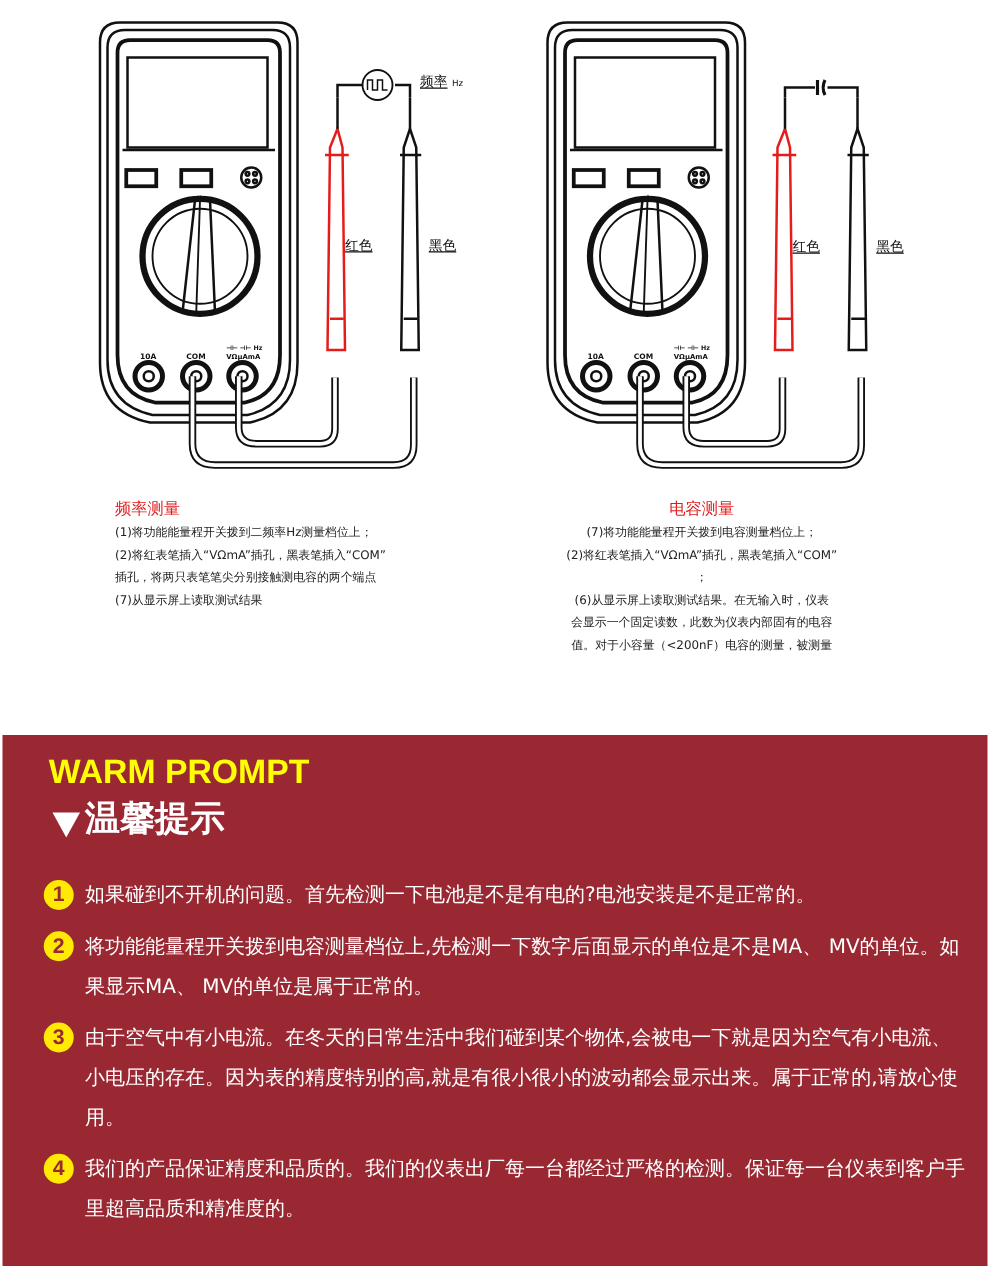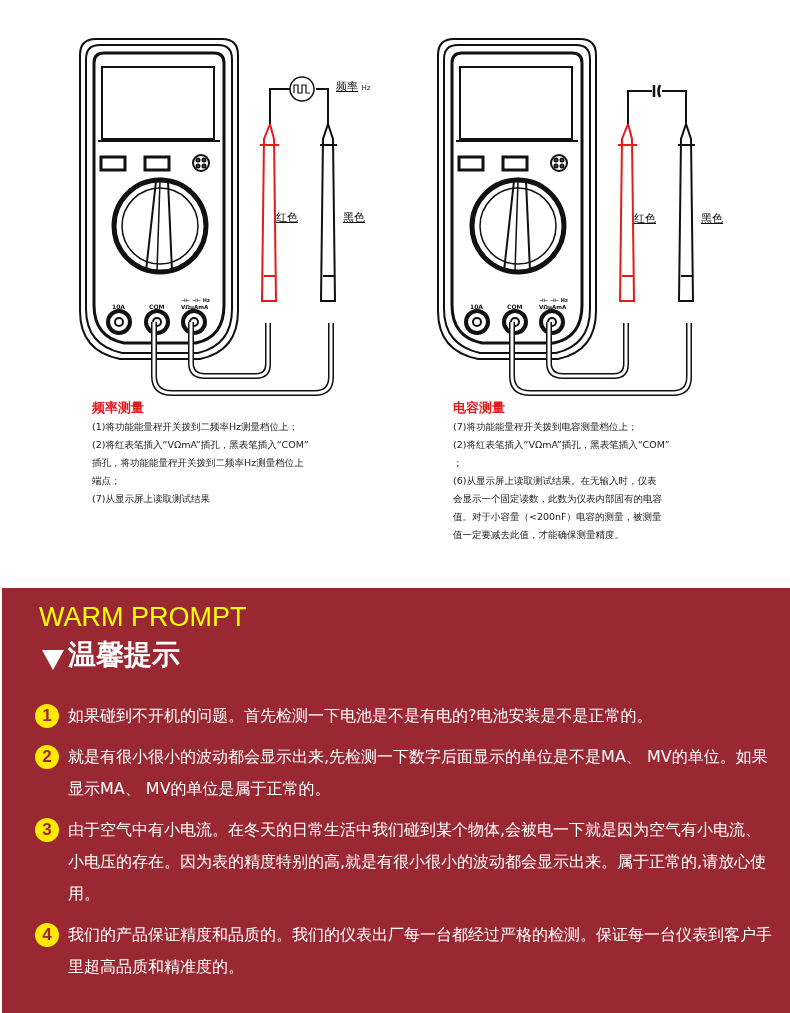--- a/index.html
+++ b/index.html
@@ -1,25 +1,25 @@
 <!DOCTYPE html>
 <html><head>
 <meta charset="utf-8">
 <style>
   html, body { margin:0; padding:0; }
   body { width:790px; height:1013px; background:#ffffff; position:relative; overflow:hidden;
          font-family:"DejaVu Sans","Liberation Sans",sans-serif; }
-  .diagram { position:absolute; top:0; width:395px; height:400px;margin-top:21px; }
+  .diagram { position:absolute; top:0; width:395px; height:400px; }
   .diagram svg { position:absolute; left:0; top:0; }
   .desc { position:absolute; font-size:9.5px; line-height:18px; color:#222; }
-  .desc .dtitle { color:#e11b1b; font-weight:bold; font-size:13px; line-height:20px; margin-bottom:0px; }
+  .desc .dtitle { color:#e11b1b; font-weight:normal; font-size:13px; line-height:20px; margin-bottom:0px; }
   .desc .dline { white-space:nowrap; }
   .prompt { position:absolute; left:2px; top:588px; width:788px; height:425px; background:#992833; }
   .prompt-en { position:absolute; left:37px; top:14px; font-family:"Liberation Sans",sans-serif;
-               font-weight:normal; font-size:27px; color:#ffff00; letter-spacing:0px;text-align:center; }
+               font-weight:bold; font-size:27px; color:#ffff00; letter-spacing:0px;text-align:center; }
   .prompt-zh { position:absolute; left:40px; top:48px; font-size:28px; color:#ffffff; font-weight:bold;
                display:flex; align-items:center;justify-content:space-between; }
   .tri { width:0; height:0; border-left:11px solid transparent; border-right:11px solid transparent;
          border-top:20px solid #ffffff; margin-right:4px; margin-top:10px; }
   .tips { position:absolute; left:33px; top:112px; width:740px; }
   .tip { display:flex; align-items:flex-start; margin-bottom:9px; }
   .num { flex:0 0 24px; width:24px; height:24px; border-radius:50%; background:#ffea00;
          color:#992833; font-weight:bold; font-size:17px; text-align:center; line-height:24px;
          margin-top:4px; margin-right:9px; font-family:"Liberation Sans",sans-serif; }
   .tiptext { color:#ffffff; font-size:16px; line-height:32px; }
@@ -91,22 +91,21 @@
   <div style="position:absolute;left:112px;top:282px;font-size:6px;font-weight:bold;color:#111;">10A</div>
   <div style="position:absolute;left:149px;top:282px;font-size:6px;font-weight:bold;color:#111;">COM</div>
   <div style="position:absolute;left:181px;top:276px;font-size:5px;font-weight:bold;color:#111;">⊣⊢ ⊣⊢ Hz</div>
   <div style="position:absolute;left:181px;top:283px;font-size:5.5px;font-weight:bold;color:#111;">VΩμAmA</div>
 </div>
 
 <div class="desc" style="left:92px;top:398px;">
   <div class="dtitle">频率测量</div>
   <div class="dline">(1)将功能能量程开关拨到二频率Hz测量档位上；</div>
   <div class="dline">(2)将红表笔插入“VΩmA”插孔，黑表笔插入“COM”</div>
-  <div class="dline">插孔，将功能能量程开关拨到二频率Hz测量档位上</div>
-  <div class="dline">端点；</div>
+  <div class="dline">插孔，将两只表笔笔尖分别接触测电容的两个端点</div>
   <div class="dline">(7)从显示屏上读取测试结果</div>
 </div>
 
 <div class="diagram" style="left:358px;">
   <svg width="395" height="400" viewBox="0 0 395 400">
     <g fill="none" stroke="#111" stroke-width="2">
       <path d="M96 18 H222 Q238 18 238 34 V290 Q238 330 200 338 H120 Q80 330 80 290 V34 Q80 18 96 18 Z"></path>
       <path d="M100 24 H218 Q232 24 232 38 V288 Q232 324 198 332 H122 Q86 324 86 288 V38 Q86 24 100 24 Z"></path>
       <path d="M104 32 H214 Q224 32 224 42 V284 Q224 316 196 322 H124 Q94 316 94 284 V42 Q94 32 104 32 Z" stroke-width="3"></path>
       <rect x="102" y="46" width="112" height="72" stroke-width="2"></rect>
@@ -151,45 +150,44 @@
   </svg>
   <div style="position:absolute;left:276px;top:190px;font-size:11px;text-decoration:underline;color:#111;">红色</div>
   <div style="position:absolute;left:343px;top:190px;font-size:11px;text-decoration:underline;color:#111;">黑色</div>
   <div style="position:absolute;left:156px;top:155px;font-size:5px;color:#111;">⊣⊢</div>
   <div style="position:absolute;left:112px;top:282px;font-size:6px;font-weight:bold;color:#111;">10A</div>
   <div style="position:absolute;left:149px;top:282px;font-size:6px;font-weight:bold;color:#111;">COM</div>
   <div style="position:absolute;left:181px;top:276px;font-size:5px;font-weight:bold;color:#111;">⊣⊢ ⊣⊢ Hz</div>
   <div style="position:absolute;left:181px;top:283px;font-size:5.5px;font-weight:bold;color:#111;">VΩμAmA</div>
 </div>
 
-<div class="desc" style="left:453px;top:398px;">
+<div class="desc" style="left:453px;top:398px;text-align:center;">
   <div class="dtitle">电容测量</div>
   <div class="dline">(7)将功能能量程开关拨到电容测量档位上；</div>
   <div class="dline">(2)将红表笔插入“VΩmA”插孔，黑表笔插入“COM”</div>
   <div class="dline">；</div>
   <div class="dline">(6)从显示屏上读取测试结果。在无输入时，仪表</div>
   <div class="dline">会显示一个固定读数，此数为仪表内部固有的电容</div>
   <div class="dline">值。对于小容量（&lt;200nF）电容的测量，被测量</div>
-  <div class="dline">值一定要减去此值，才能确保测量精度。</div>
 </div>
 
 <div class="prompt">
   <div class="prompt-en">WARM PROMPT</div>
   <div class="prompt-zh">
     <span class="tri"></span>
     <span>温馨提示</span>
   </div>
   <div class="tips">
     <div class="tip">
       <span class="num">1</span>
       <span class="tiptext">如果碰到不开机的问题。首先检测一下电池是不是有电的?电池安装是不是正常的。</span>
     </div>
     <div class="tip">
       <span class="num">2</span>
-      <span class="tiptext">就是有很小很小的波动都会显示出来,先检测一下数字后面显示的单位是不是MA、 MV的单位。如果显示MA、 MV的单位是属于正常的。</span>
+      <span class="tiptext">将功能能量程开关拨到电容测量档位上,先检测一下数字后面显示的单位是不是MA、 MV的单位。如果显示MA、 MV的单位是属于正常的。</span>
     </div>
     <div class="tip">
       <span class="num">3</span>
       <span class="tiptext">由于空气中有小电流。在冬天的日常生活中我们碰到某个物体,会被电一下就是因为空气有小电流、小电压的存在。因为表的精度特别的高,就是有很小很小的波动都会显示出来。属于正常的,请放心使用。</span>
     </div>
     <div class="tip">
       <span class="num">4</span>
       <span class="tiptext">我们的产品保证精度和品质的。我们的仪表出厂每一台都经过严格的检测。保证每一台仪表到客户手里超高品质和精准度的。</span>
     </div>
   </div>

